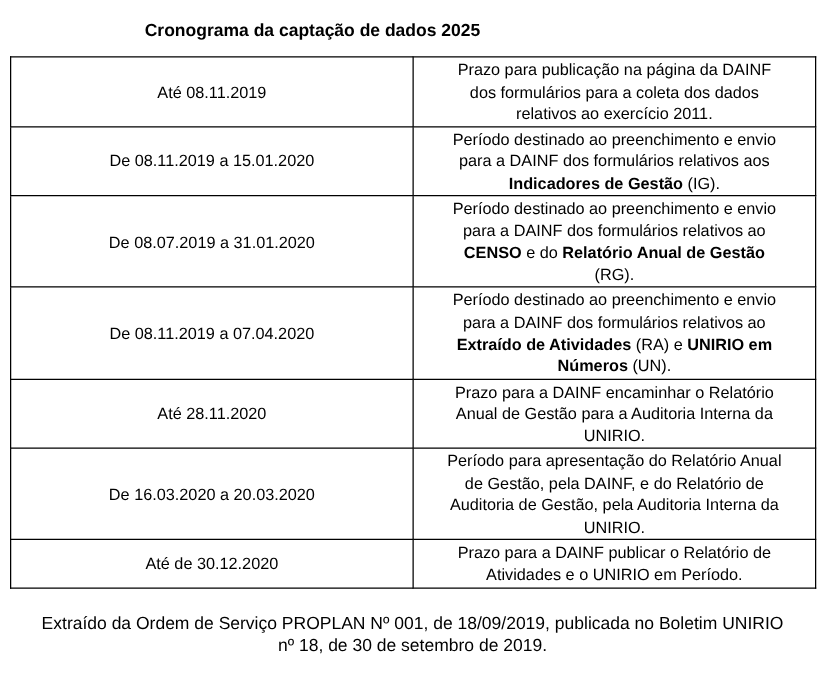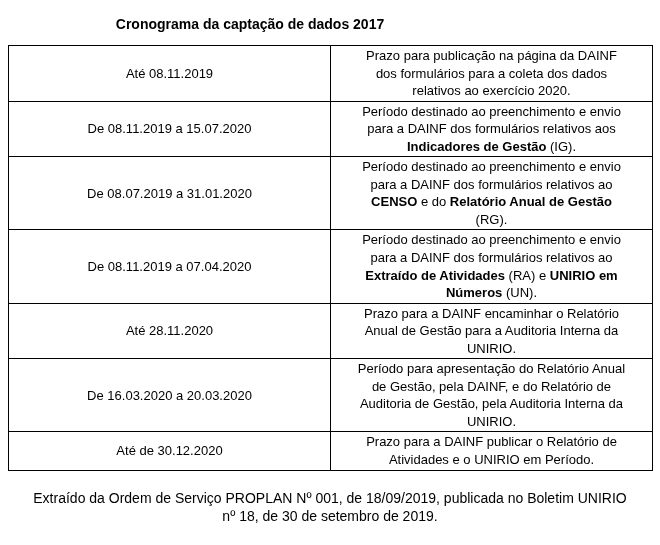--- a/index.html
+++ b/index.html
@@ -40,30 +40,30 @@
     font-weight: normal;
     font-size: 14px;
     line-height: 1.3;
     text-align: center;
   }
 </style>
 </head>
 <body>
 
 <div class="page">
-  <div class="title">Cronograma da captação de dados 2017</div>
+  <div class="title">Cronograma da captação de dados 2025</div>
 
   <table class="schedule">
     <tbody>
         <tr>
           <td class="period-cell">Até 08.11.2019</td>
-          <td class="desc-cell"><span>Prazo para publicação na página da DAINF dos formulários para a coleta dos dados relativos ao exercício 2020.</span></td>
+          <td class="desc-cell"><span>Prazo para publicação na página da DAINF dos formulários para a coleta dos dados relativos ao exercício 2011.</span></td>
         </tr>
         <tr>
-          <td class="period-cell">De 08.11.2019 a 15.07.2020</td>
+          <td class="period-cell">De 08.11.2019 a 15.01.2020</td>
           <td class="desc-cell"><span>Período destinado ao preenchimento e envio para a DAINF dos formulários relativos aos </span><b>Indicadores de Gestão</b><span> (IG).</span></td>
         </tr>
         <tr>
           <td class="period-cell">De 08.07.2019 a 31.01.2020</td>
           <td class="desc-cell"><span>Período destinado ao preenchimento e envio para a DAINF dos formulários relativos ao </span><b>CENSO</b><span> e do </span><b>Relatório Anual de Gestão</b><span> (RG).</span></td>
         </tr>
         <tr>
           <td class="period-cell">De 08.11.2019 a 07.04.2020</td>
           <td class="desc-cell"><span>Período destinado ao preenchimento e envio para a DAINF dos formulários relativos ao </span><b>Extraído de Atividades</b><span> (RA) e </span><b>UNIRIO em Números</b><span> (UN).</span></td>
         </tr>

